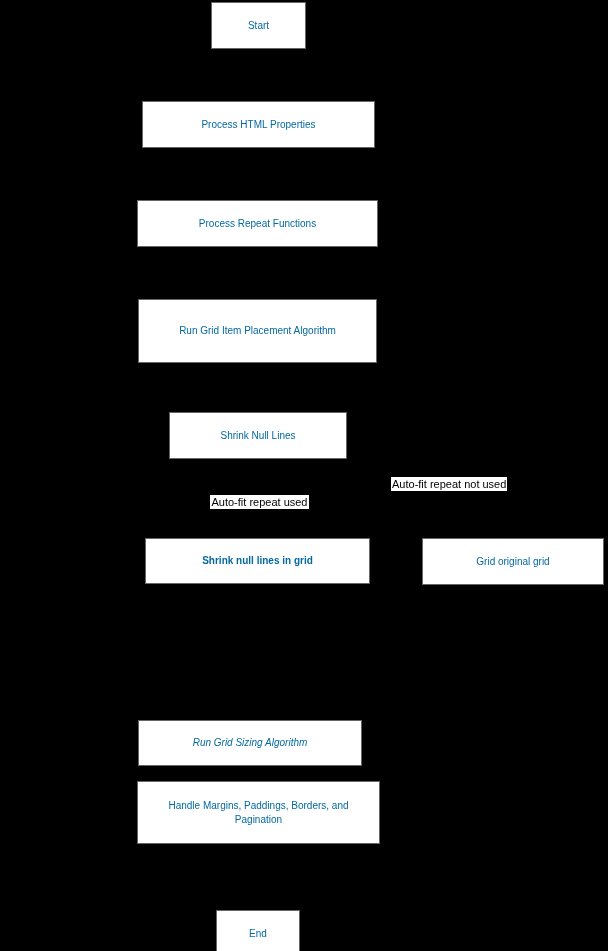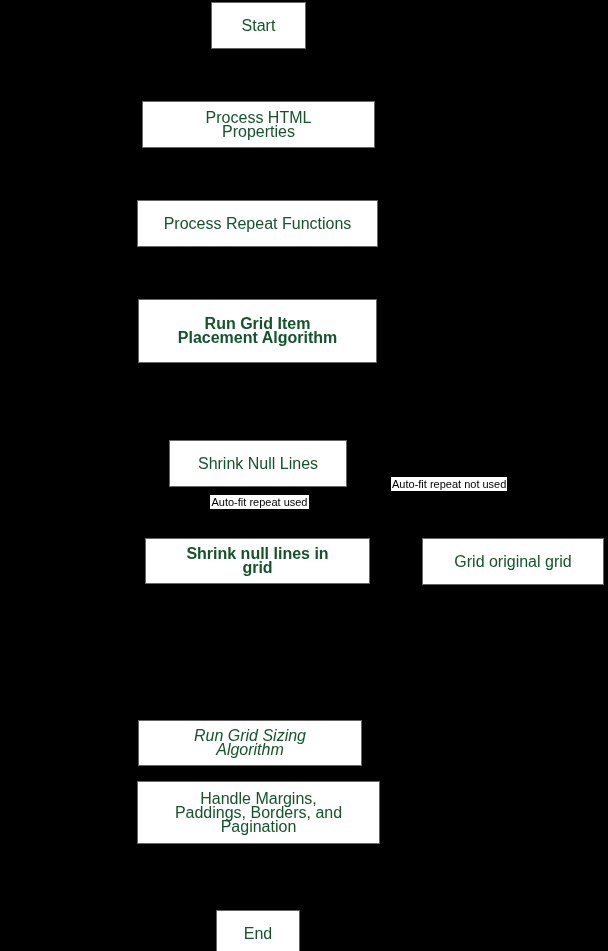--- a/index.html
+++ b/index.html
@@ -17,22 +17,22 @@
     width: 608px;
     height: 951px;
     background: #000000;
     overflow: hidden;
   }
   .node {
     position: absolute;
     box-sizing: border-box;
     background: #ffffff;
     border: 1px solid #666666;
-    color: #14532d;
-    font-size: 16px;
+    color: #0369a1;
+    font-size: 10px;
     line-height: 14px;
     display: flex;
     align-items: center;
     justify-content: center;
     text-align: center;
     padding: 2px 25px;
   }
   .edge-label {
     position: absolute;
     box-sizing: border-box;
@@ -43,22 +43,22 @@
     white-space: nowrap;
     padding: 7px 1px;
     display: flex;
     align-items: center;
     justify-content: center;
   }
   
   #node-start   { left: 211px; top: 2px;   width: 95px;  height: 47px; }
   #node-html    { left: 142px; top: 101px; width: 233px; height: 47px; }
   #node-repeat  { left: 137px; top: 200px; width: 241px; height: 47px; }
-  #node-place   { left: 138px; top: 299px; width: 239px; height: 64px; font-weight: bold; }
-  #node-shrink  { left: 169px; top: 440px; width: 178px; height: 47px; }
+  #node-place   { left: 138px; top: 299px; width: 239px; height: 64px; }
+  #node-shrink  { left: 169px; top: 412px; width: 178px; height: 47px; }
   #node-shrinkg { left: 145px; top: 538px; width: 225px; height: 46px; font-weight: bold; }
   #node-keep    { left: 422px; top: 538px; width: 182px; height: 47px; }
   #node-sizing  { left: 138px; top: 720px; width: 224px; height: 46px; font-style: italic; }
   #node-margins { left: 137px; top: 781px; width: 243px; height: 63px; }
   #node-end     { left: 216px; top: 902px; width: 84px;  height: 47px; margin-top: 8px; }
   #label-used    { left: 210px; top: 495px; min-width: 99px;  height: 14px; }
   #label-notused { left: 391px; top: 477px; min-width: 116px; height: 14px; }
 </style>
 </head>
 <body>

